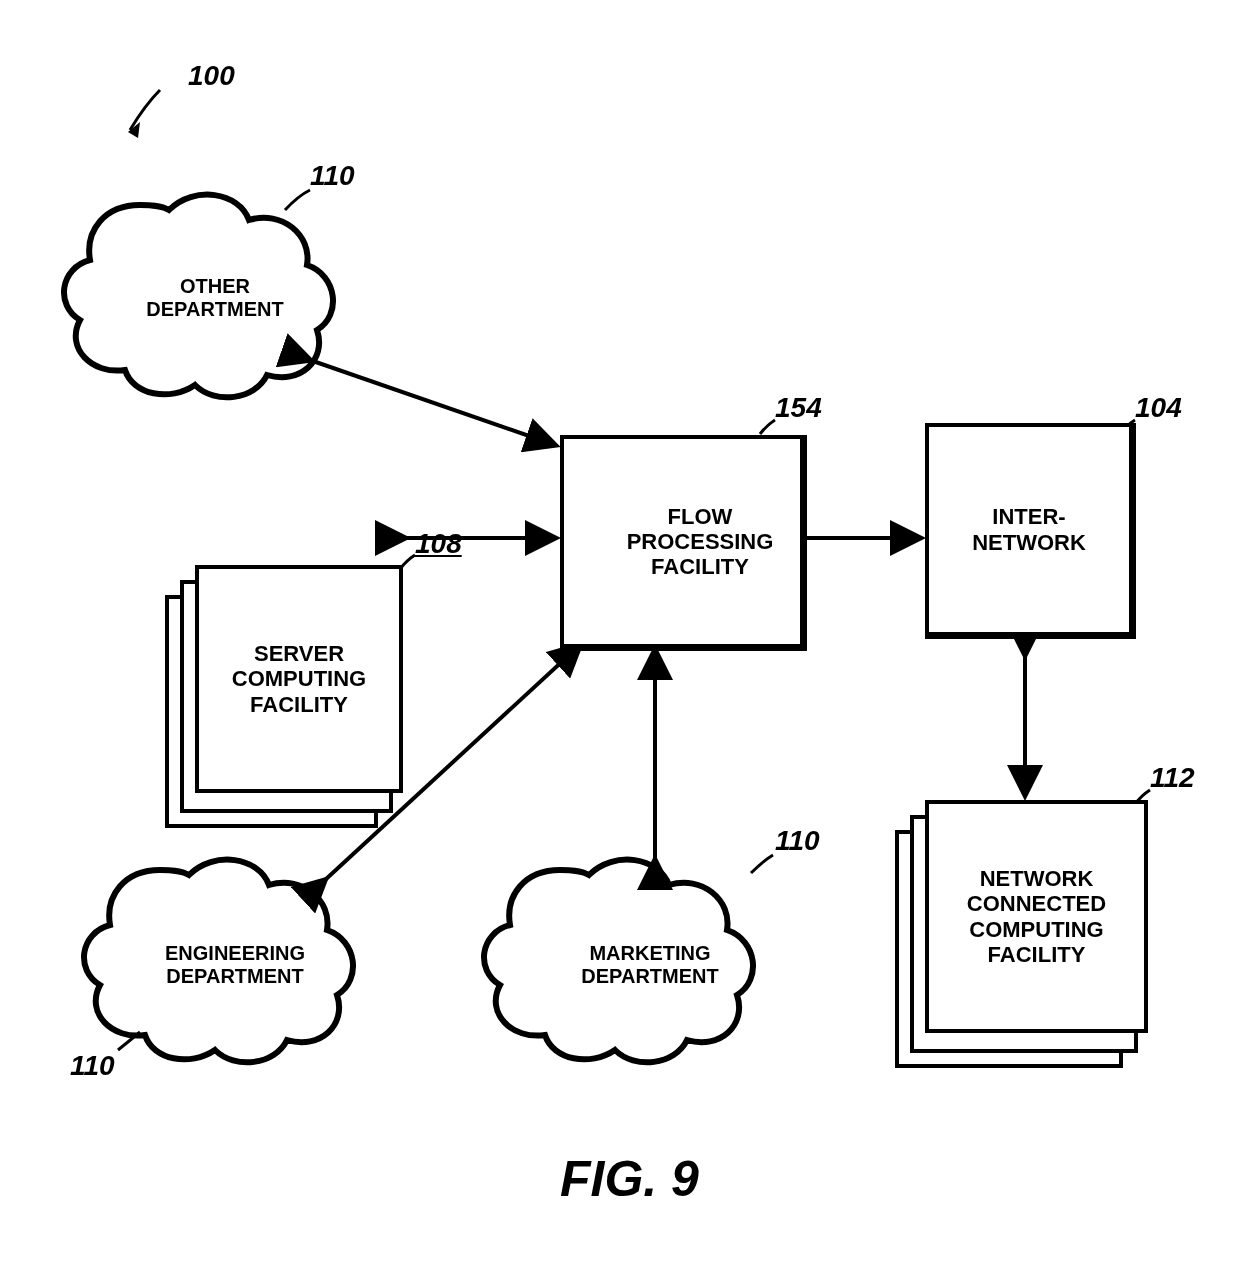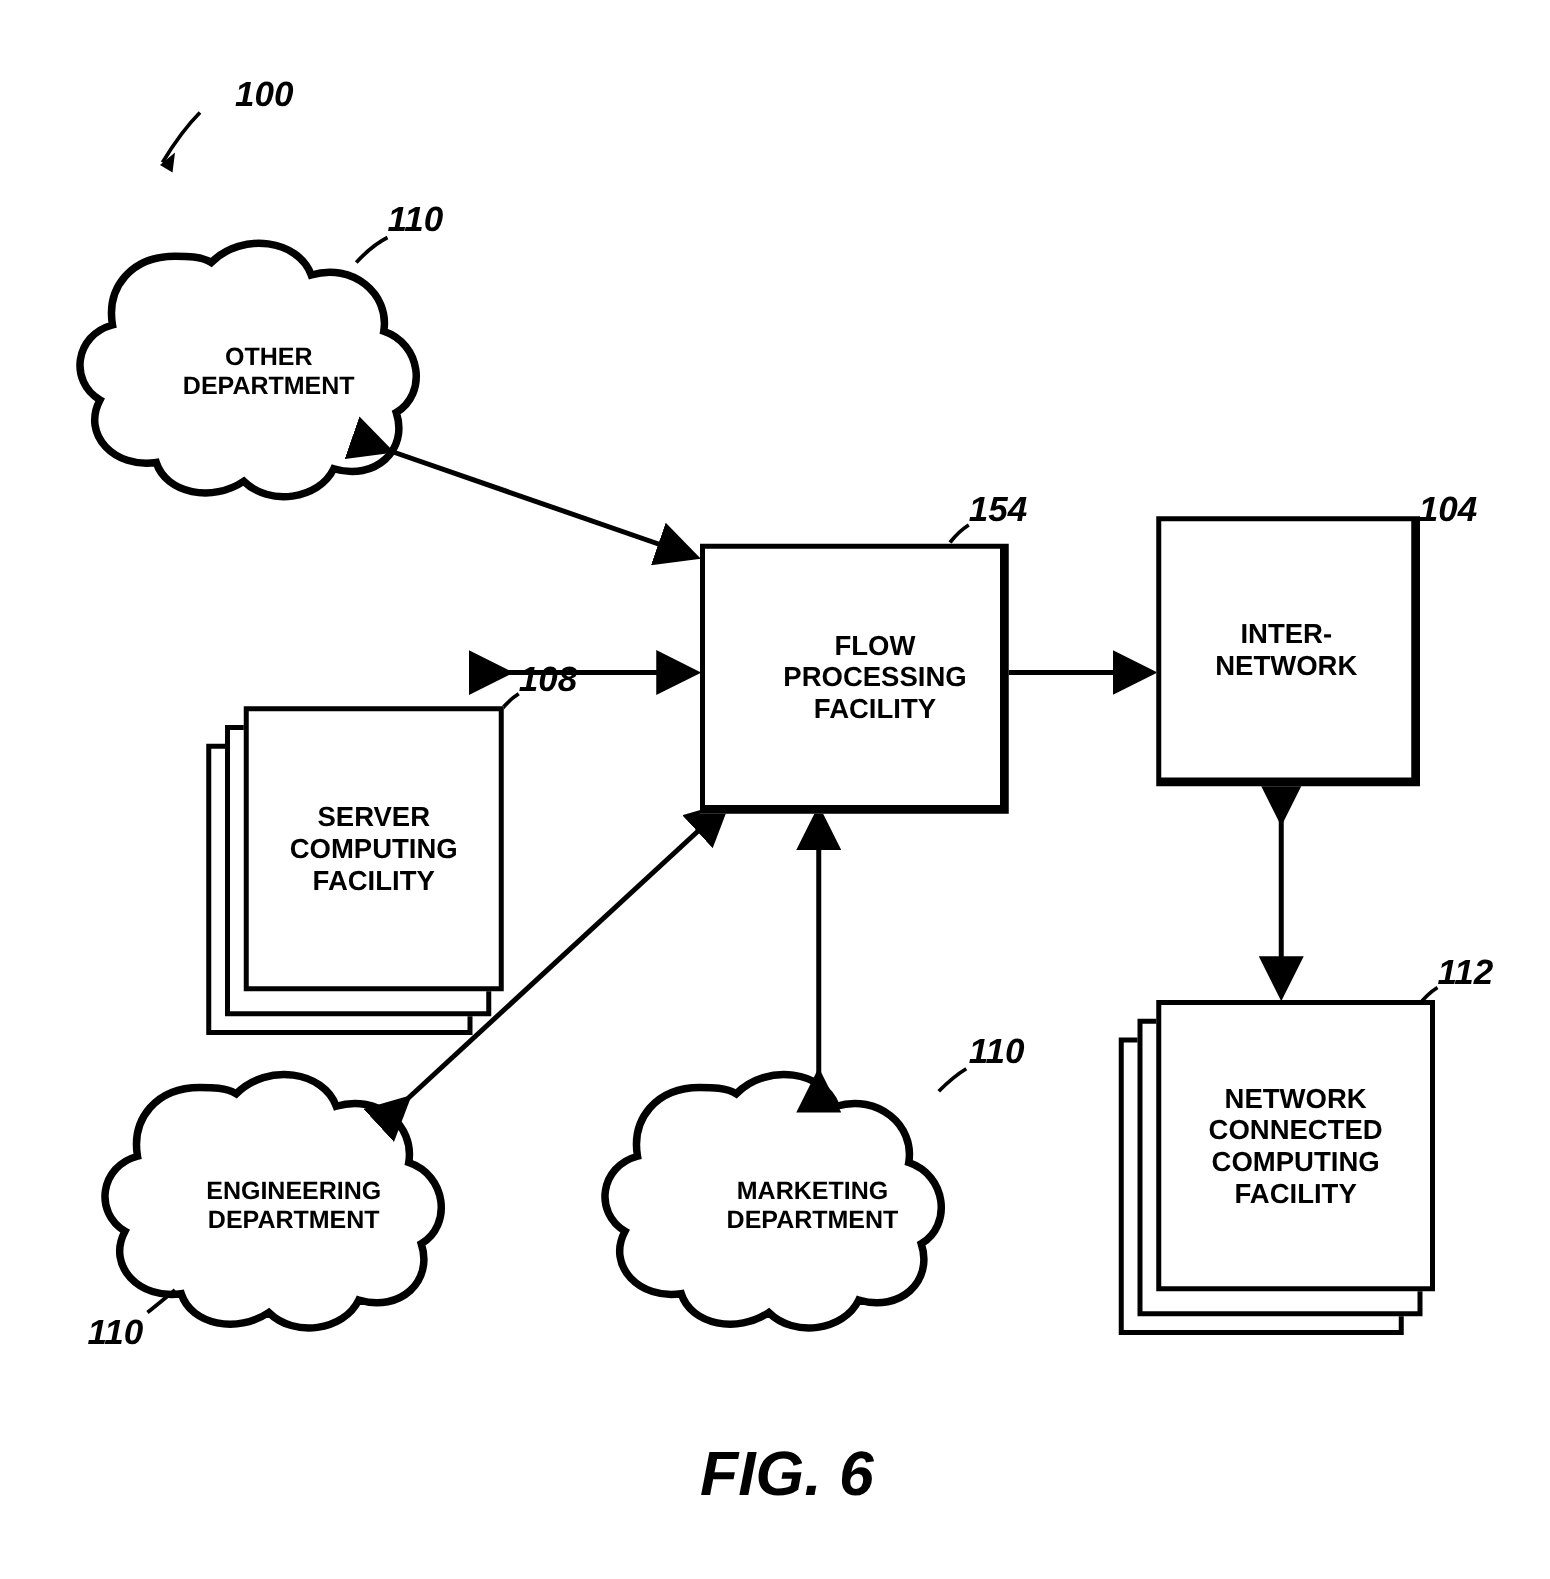--- a/index.html
+++ b/index.html
@@ -146,21 +146,21 @@
 
     <path d="M118,1050 q10,-8 22,-18" stroke="#000" stroke-width="3" fill="none"></path>
 
     <path d="M773,855 q-10,6 -22,18" stroke="#000" stroke-width="3" fill="none"></path>
   </svg>
 
   <div class="box" style="left:560px; top:435px; width:200px; height:205px;padding-left:36px;">
     <span>FLOW<br>PROCESSING<br>FACILITY</span>
   </div>
 
-  <div class="box" style="left:925px; top:413px; width:200px; height:205px;">
+  <div class="box" style="left:925px; top:423px; width:200px; height:205px;">
     <span>INTER-<br>NETWORK</span>
   </div>
 
   <div class="stack-shadow" style="left:165px; top:595px; width:205px; height:225px;"></div>
   <div class="stack-shadow" style="left:180px; top:580px; width:205px; height:225px;"></div>
   <div class="box" style="left:195px; top:565px; width:200px; height:220px; border-right-width:4px; border-bottom-width:4px;">
     <span>SERVER<br>COMPUTING<br>FACILITY</span>
   </div>
 
   <div class="stack-shadow" style="left:895px; top:830px; width:220px; height:230px;"></div>
@@ -178,23 +178,23 @@
   <div class="arrow-lead" style="left:160px; top:60px;">100</div>
 
   <div class="ref-label" style="left:310px; top:160px;">110</div>
 
   <div class="ref-label" style="left:775px; top:392px;">154</div>
 
   <div class="ref-label" style="left:1135px; top:392px;"></div>
 
   <div class="ref-label" style="left:1135px; top:392px;">104</div>
 
-  <div class="ref-label" style="left:415px; top:528px;">108</div>
+  <div class="ref-label" style="left:415px; top:528px;text-decoration:underline;">108</div>
 
   <div class="ref-label" style="left:1150px; top:762px;">112</div>
 
   <div class="ref-label" style="left:70px; top:1050px;">110</div>
 
   <div class="ref-label" style="left:775px; top:825px;">110</div>
 
-  <div class="fig-num" style="left:560px; top:1150px;">FIG. 6</div>
+  <div class="fig-num" style="left:560px; top:1150px;">FIG. 9</div>
 
 </div>
 
 </body></html>

